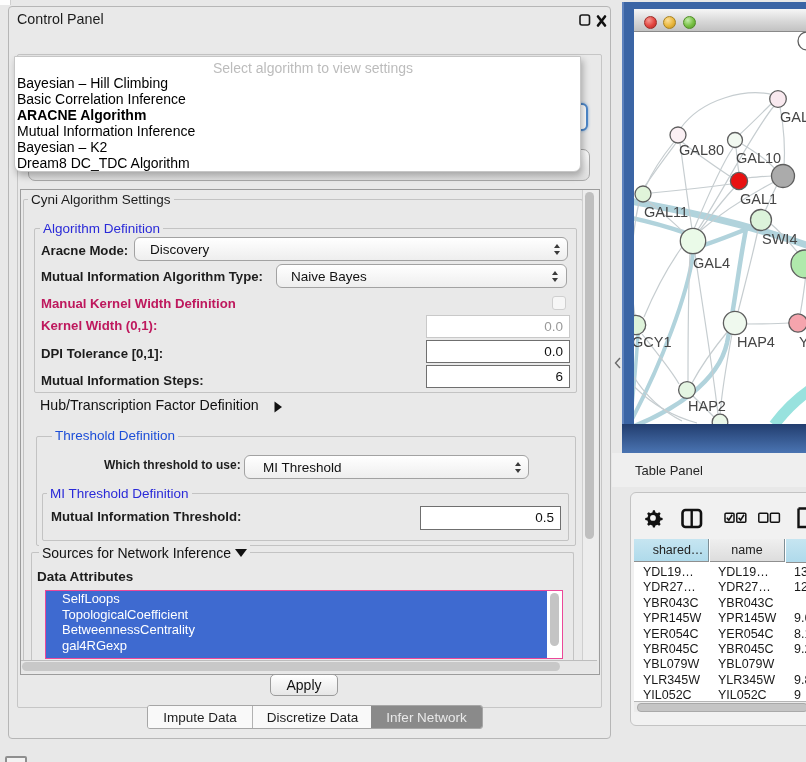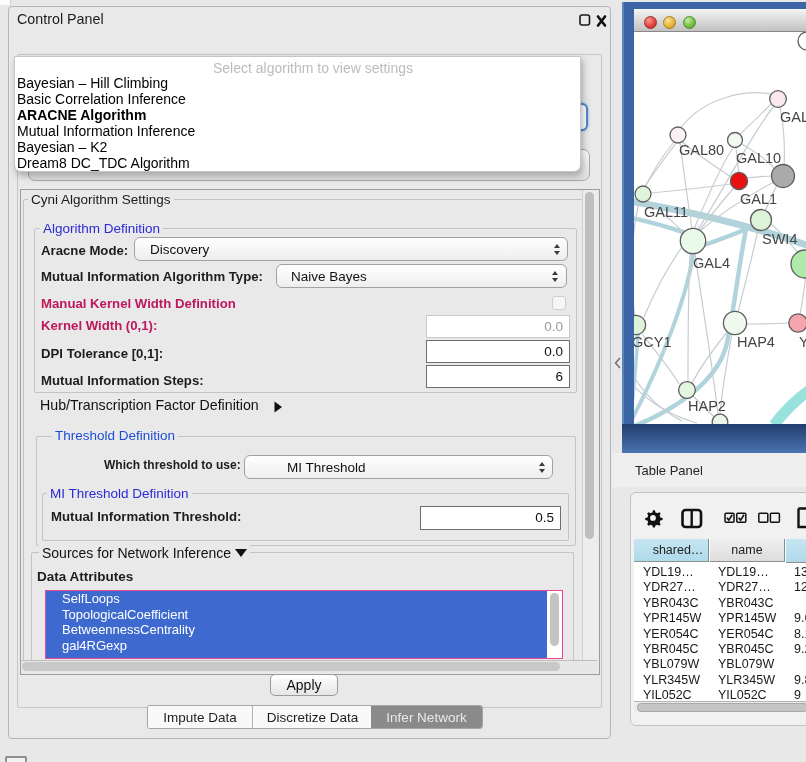--- a/index.html
+++ b/index.html
@@ -93,21 +93,21 @@
   <div class="fld" style="left:417px;top:358px;width:136px;">6</div>
 
   <div class="abs" style="left:31px;top:390px;font-size:14.2px;color:#111;">Hub/Transcription Factor Definition</div>
   <svg class="abs" style="left:264px;top:394px;" width="10" height="12" viewBox="0 0 10 12">
       <path d="M1.5 0.5 L9 6 L1.5 11.5 Z" fill="#111"></path>
     </svg>
 
   <div class="gbox" style="left:27px;top:429px;width:538px;height:108px;"></div>
   <div class="glab" style="left:24px;top:422px;color:#1d4ed8;margin-left:19px;">Threshold Definition</div>
   <div class="lab" style="left:95px;top:451px;font-size:12px;">Which threshold to use:</div>
-  <div class="combo" style="left:235px;top:448px;width:283px;padding-left:24px;">
+  <div class="combo" style="left:235px;top:448px;width:283px;">
       <span style="margin-left:18px;">MI Threshold</span>
       <svg style="position:absolute;right:6px;top:4.5px;" width="8" height="13" viewBox="0 0 8 13">
         <path d="M4 1 L7 5 H1 Z" fill="#3a3a3a"></path>
         <path d="M1 8 H7 L4 12 Z" fill="#3a3a3a"></path>
       </svg>
     </div>
 
   <div class="gbox" style="left:33px;top:486px;width:525px;height:46px;"></div>
   <div class="glab" style="left:38px;top:480px;color:#2a2ad8;">MI Threshold Definition</div>
   <div class="lab" style="left:42px;top:502px;">Mutual Information Threshold:</div>

